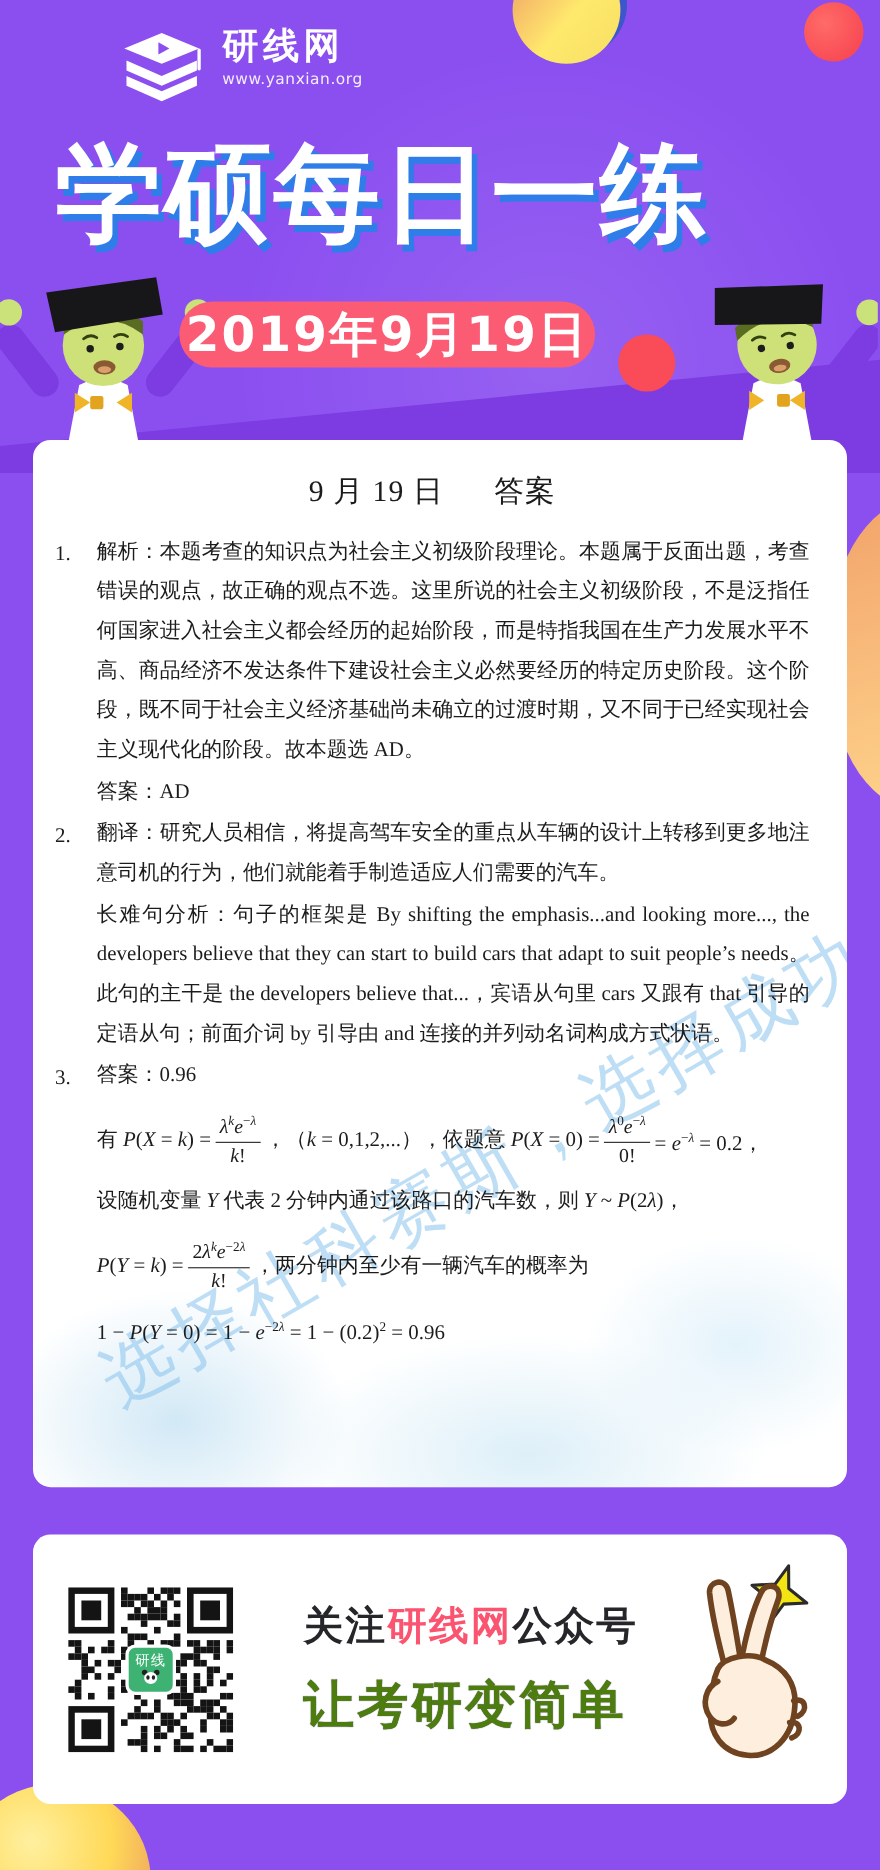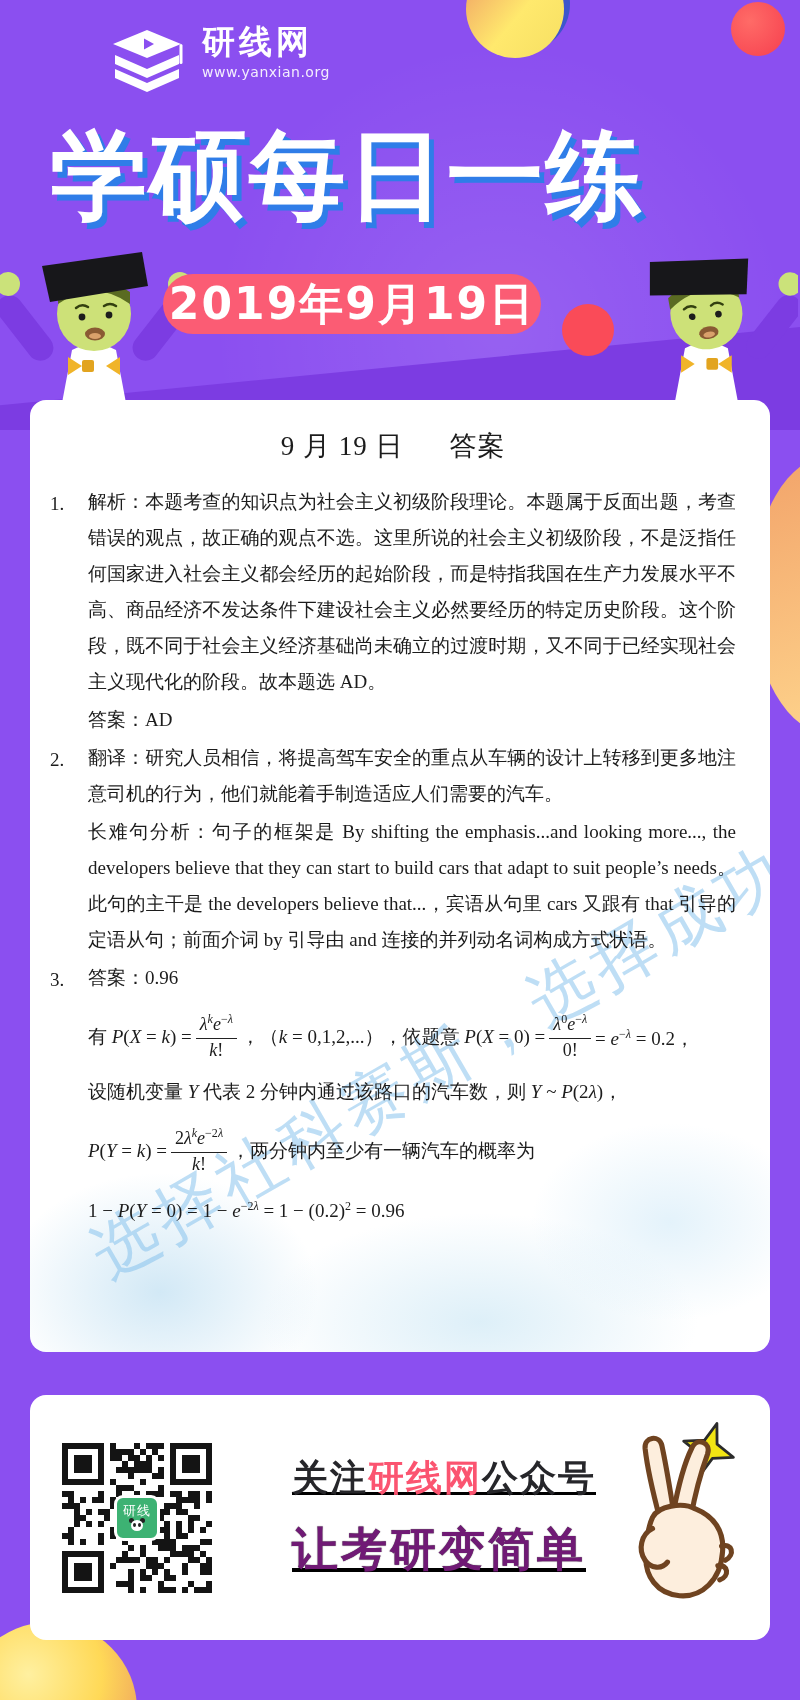--- a/index.html
+++ b/index.html
@@ -73,24 +73,24 @@
   .qr-logo{position:absolute;left:50%;top:50%;width:46px;height:46px;transform:translate(-50%,-50%);
     background:#3db273;border:3px solid #fff;border-radius:9px;box-sizing:border-box;
     display:flex;flex-direction:column;align-items:center;justify-content:center;}
   .qr-logo-label{color:#fff;font-size:13px;font-weight:400;line-height:14px;letter-spacing:1px;}
   .panda{width:16px;height:12px;position:relative;margin-top:1px;}
   .panda .face{position:absolute;left:2px;top:1px;width:12px;height:11px;background:#fff;border-radius:50%;}
   .panda .ear{position:absolute;width:5px;height:5px;background:#222;border-radius:50%;top:-1px;}
   .panda .ear.l{left:0;} .panda .ear.r{right:0;}
   .panda .eye{position:absolute;width:3px;height:4px;background:#222;border-radius:50%;top:4px;}
   .panda .eye.l{left:4px;} .panda .eye.r{right:4px;}
-  .footer-text{margin-left:80px;text-decoration:underline;}
+  .footer-text{margin-left:64px;}
   .footer-line1{font-size:36px;font-weight:700;color:#26262a;letter-spacing:2px;}
   .footer-line1 .brand{color:#fb5470;}
-  .footer-line2{font-size:46px;font-weight:800;color:#701a75;letter-spacing:3px;margin-top:16px;
+  .footer-line2{font-size:46px;font-weight:800;color:#4d7c0f;letter-spacing:3px;margin-top:16px;
     text-shadow:0 0 1px #333;}
   .hand-wrap{position:absolute;right:26px;top:14px;}
 </style>
 </head>
 <body>
 
 <div class="glow"></div>
 <div class="wedge1"></div>
 <div class="circle-blue"></div>
 <div class="circle-yellow"></div>

